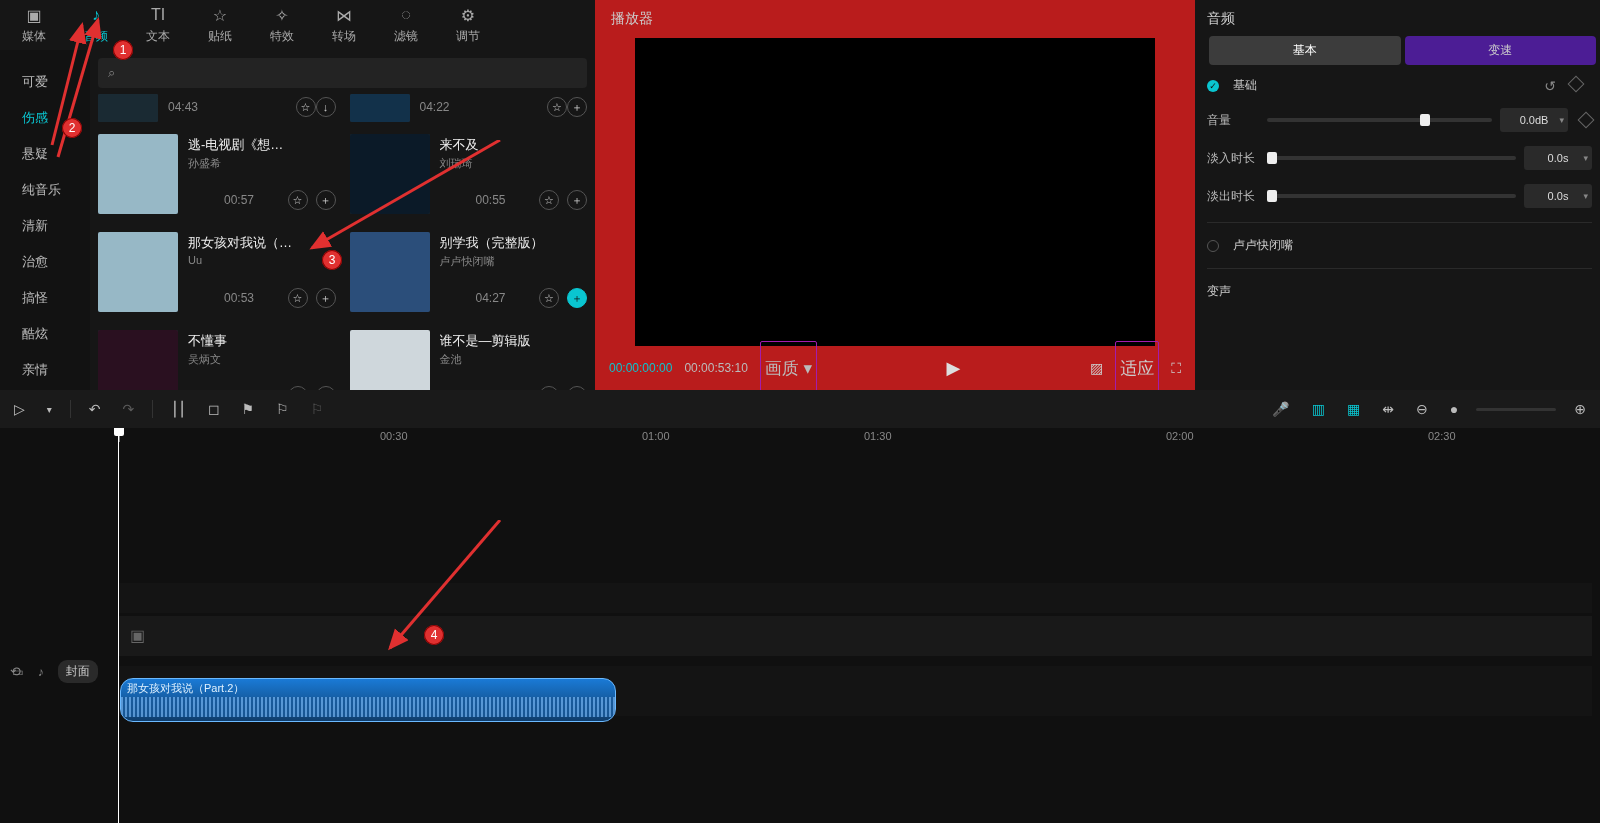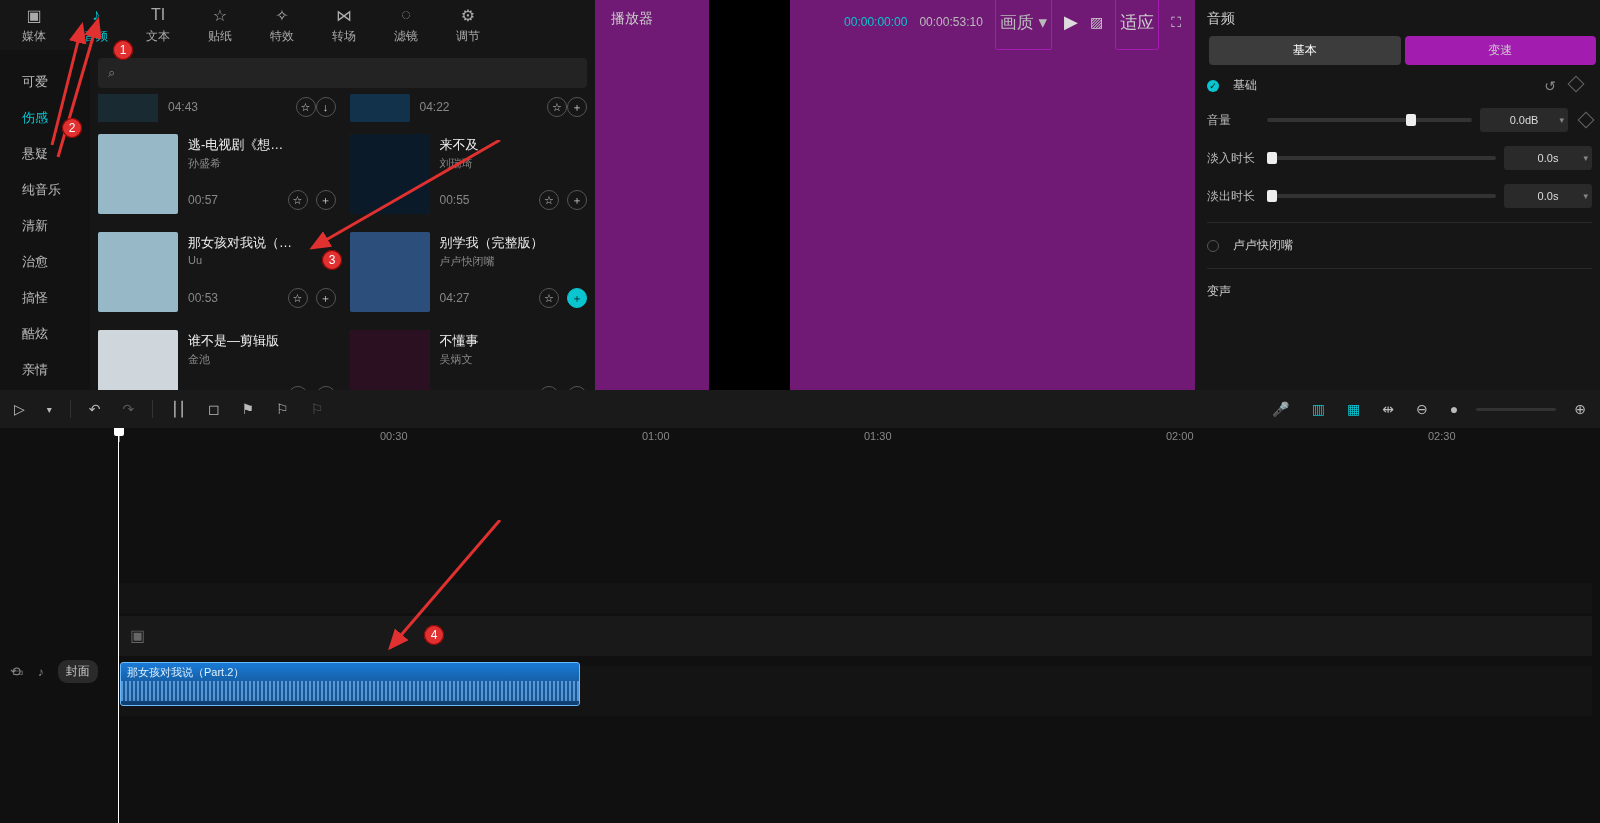--- a/index.html
+++ b/index.html
@@ -1,21 +1,21 @@
 <!DOCTYPE html>
 <html><head>
 <meta charset="utf-8">
 <style>
 * { margin: 0; padding: 0; box-sizing: border-box; }
 body { background: #0d0d0d; color: #bbb; font-family: "Microsoft YaHei", Arial, sans-serif; font-size: 12px; width: 1600px; height: 823px; overflow: hidden; position: relative; }
 
 
 .top-area { display: flex; height: 390px; }
 .left-panel { width: 595px; background: #161616; display: flex; flex-direction: column; }
-.mid-panel  { width: 600px; background: #701a75; display: flex; flex-direction: row; }
+.mid-panel  { width: 600px; background: #b91c1c; display: flex; flex-direction: column; }
 .right-panel{ flex: 1;    background: #161616; display: flex; flex-direction: column; padding-left: 10px; }
 
 
 .topnav { display: flex; gap: 18px; padding: 6px 12px 4px 12px; height: 50px; align-items: flex-start; }
 .topnav .tab { display: flex; flex-direction: column; align-items: center; width: 44px; cursor: pointer; color: #aaa; font-size: 12px; }
 .topnav .tab.active { color: #0ac5d0; }
 .topnav .tab .ico { height: 18px; display: flex; align-items: center; justify-content: center; font-size: 16px; }
 .topnav .tab span.lbl { margin-top: 4px; }
 
 
@@ -31,45 +31,45 @@
 .grid2 { display: grid; grid-template-columns: 1fr 1fr; column-gap: 14px; }
 .card { display: flex; align-items: flex-end; border-radius: 4px; padding: 0; position: relative; }
 .card.compact { height: 32px; align-items: center; margin-bottom: 6px; justify-content: flex-end; }
 .card.full { height: 84px; margin-bottom: 14px; }
 .thumb { width: 80px; height: 80px; background: #2d3a44; border-radius: 2px; margin-right: 10px; flex-shrink: 0; display: flex; align-items: center; justify-content: center; color: #666; font-size: 10px; overflow: hidden; }
 .compact .thumb { width: 60px; height: 28px; }
 .meta { flex: 1; display: flex; flex-direction: column; height: 80px; justify-content: space-between; padding: 2px 0 4px 0; min-width: 0; }
 .compact .meta { height: 28px; flex-direction: row; align-items: center; }
 .meta .ttl { font-size: 13px; color: #eee; white-space: nowrap; overflow: hidden; text-overflow: ellipsis; }
 .meta .artist { font-size: 11px; color: #888; margin-top: 2px; }
-.meta .row2 { display: flex; align-items: center; gap: 8px; }
+.meta .row2 { display: flex; align-items: center; gap: 8px; margin-left: 36px; }
 .dur { font-size: 12px; color: #888; margin-right: auto; }
 .iconbtn { width: 20px; height: 20px; border-radius: 50%; border: 1px solid #555; display: flex; align-items: center; justify-content: center; color: #ccc; font-size: 11px; cursor: pointer; }
 .iconbtn.solid { background: #0ac5d0; border-color: #0ac5d0; color: #111; }
 
 
 .player-title { padding: 10px 16px; font-size: 14px; color: #ccc; }
 .player-canvas { flex: 1; margin: 0 40px; background: #000; display: flex; }
 .player-ctrl { height: 44px; display: flex; align-items: center; padding: 0 14px; gap: 12px; font-size: 12px; color: #bbb; }
 .player-ctrl .cur { color: #0ac5d0; }
 .player-ctrl .play { font-size: 18px; color: #ddd; margin: 0 auto; cursor: pointer; }
 .player-ctrl .pbtn { cursor: pointer; color: #ccc; font-size: 14px; }
 .player-ctrl .quality { border: 1px solid #a21caf; padding: 15px 4px; border-radius: 2px; font-size: 17px; }
 
 
 .rp-title { padding: 10px 6px 8px 2px; font-size: 14px; color: #ccc; }
 .rp-tabs { display: flex; gap: 4px; padding: 0 4px; }
-.rp-tab { flex: 1; background: #a21caf; text-align: center; padding: 6px 0; border-radius: 4px; font-size: 12px; color: #ccc; cursor: pointer; }
+.rp-tab { flex: 1; background: #4c1d95; text-align: center; padding: 6px 0; border-radius: 4px; font-size: 12px; color: #ccc; cursor: pointer; }
 .rp-tab.active { background: #3c3c3c; color: #fff; }
 .rp-body { padding: 12px 8px 0 2px; font-size: 12px; color: #ccc; }
 .rp-row { display: flex; align-items: center; margin-bottom: 14px; gap: 8px; }
 .rp-row .lbl { width: 52px; color: #bbb; }
 .slider { position: relative; flex: 1; height: 4px; background: #333; border-radius: 2px; }
 .slider .handle { position: absolute; top: -4px; width: 10px; height: 12px; background: #eee; border-radius: 2px; }
-.numbox { width: 88px; height: 24px; background: #2a2a2a; border-radius: 3px; display: flex; align-items: center; justify-content: center; font-size: 11px; color: #ddd; position: relative; }
+.numbox { width: 68px; height: 24px; background: #2a2a2a; border-radius: 3px; display: flex; align-items: center; justify-content: center; font-size: 11px; color: #ddd; position: relative; }
 .numbox::after { content:"▾"; position:absolute; right:4px; color:#888; font-size:9px; }
 .diamond { width: 12px; height: 12px; border: 1px solid #666; transform: rotate(45deg); margin-left: 4px; }
 .check { width: 12px; height: 12px; border-radius: 50%; background: #0ac5d0; display: inline-flex; align-items: center; justify-content: center; color: #111; font-size: 9px; margin-right: 6px; }
 .uncheck { width: 12px; height: 12px; border-radius: 50%; border: 1px solid #555; display: inline-block; margin-right: 6px; }
 .rp-foot-icons { display:flex; gap:10px; justify-content:flex-end; padding-right:10px; color:#888; font-size:14px; }
 
 
 .timeline-area { height: calc(823px - 390px); display:flex; flex-direction:column; background:#101010; position:relative; }
 .tl-toolbar { height: 38px; background:#1a1a1a; display:flex; align-items:center; padding:0 10px; gap:14px; color:#bbb; font-size:14px; }
 .tl-toolbar .sep { width:1px; height:18px; background:#333; }
@@ -84,21 +84,21 @@
 .tl-side .cover { background:#2a2a2a; padding:3px 8px; border-radius:9px; color:#ccc; }
 .tl-tracks { position:absolute; left:118px; right:8px; top:20px; bottom:0; }
 .track { position:absolute; left:0; right:0; height:30px; background:rgba(255,255,255,0.02); }
 .trackA { top:135px; }
 .trackV { top:168px; height:40px; background:rgba(255,255,255,0.04); }
 .trackAu { top:218px; height:50px; }
 
 .playhead { position:absolute; left:118px; top:0; bottom:0; width:0; border-left:1px solid #fff; }
 .playhead::before { content:""; position:absolute; left:-5px; top:-2px; width:10px; height:10px; background:#fff; border-radius:2px; }
 
-.clip { position:absolute; top:214px; left:2px; width:460px; height:44px; background:linear-gradient(#1a7ad6,#0f3d6b); border:1px solid #6bb9ff; border-radius:3px; overflow:hidden; }
+.clip { position:absolute; top:230px; left:2px; width:496px; height:44px; background:linear-gradient(#1a7ad6,#0f3d6b); border:1px solid #6bb9ff; border-radius:13px; overflow:hidden; }
 .clip .clip-label { position:absolute; left:6px; top:2px; font-size:11px; color:#dff1ff; }
 .clip .wave { position:absolute; left:0; right:0; bottom:4px; top:18px; background:repeating-linear-gradient(90deg,#69a8e6 0 2px,#1a5a9a 2px 4px); opacity:.8; }
 
 .link-ico { position:absolute; left:10px; top:236px; color:#888; font-size:13px; }
 
 
 .arrow { position:absolute; pointer-events:none; }
 .badge-num { width:20px; height:20px; border-radius:50%; background:#e03030; color:#fff; font-size:12px; display:flex; align-items:center; justify-content:center; position:absolute; pointer-events:none; box-shadow:0 0 0 1px #800 inset; }
 
 
@@ -262,48 +262,48 @@
                 <div class="row2">
                   <span class="dur">04:27</span>
                   <span class="iconbtn">☆</span>
                   <span class="iconbtn solid">＋</span>
                 </div>
               </div>
             </div>
             <div class="card full">
               <div class="thumb">
                 <svg viewBox="0 0 80 80">
+                  <rect width="80" height="80" fill="#2a1020"></rect>
+                </svg>
+              </div>
+              <div class="meta">
+                <div>
+                  <div class="ttl">不懂事</div>
+                  <div class="artist">吴炳文</div>
+                </div>
+                <div class="row2">
+                  <span class="dur">03:51</span>
+                  <span class="iconbtn">☆</span>
+                  <span class="iconbtn">＋</span>
+                </div>
+              </div>
+            </div>
+            <div class="card full">
+              <div class="thumb">
+                <svg viewBox="0 0 80 80">
                   <rect width="80" height="80" fill="#cfd7dc"></rect>
                 </svg>
               </div>
               <div class="meta">
                 <div>
                   <div class="ttl">谁不是—剪辑版</div>
                   <div class="artist">金池</div>
                 </div>
                 <div class="row2">
                   <span class="dur">00:41</span>
-                  <span class="iconbtn">☆</span>
-                  <span class="iconbtn">＋</span>
-                </div>
-              </div>
-            </div>
-            <div class="card full">
-              <div class="thumb">
-                <svg viewBox="0 0 80 80">
-                  <rect width="80" height="80" fill="#2a1020"></rect>
-                </svg>
-              </div>
-              <div class="meta">
-                <div>
-                  <div class="ttl">不懂事</div>
-                  <div class="artist">吴炳文</div>
-                </div>
-                <div class="row2">
-                  <span class="dur">03:51</span>
                   <span class="iconbtn">☆</span>
                   <span class="iconbtn">＋</span>
                 </div>
               </div>
             </div>
           </div>
       </div>
     </div>
   </div>
 

